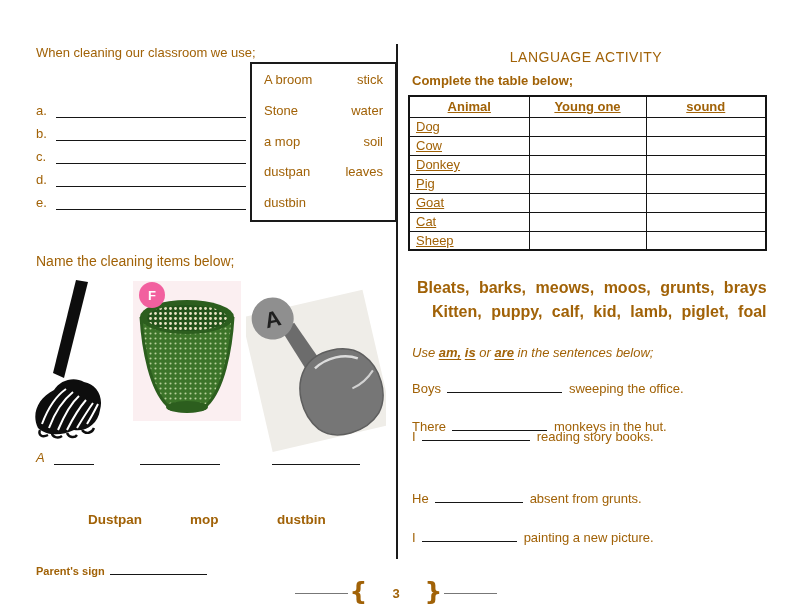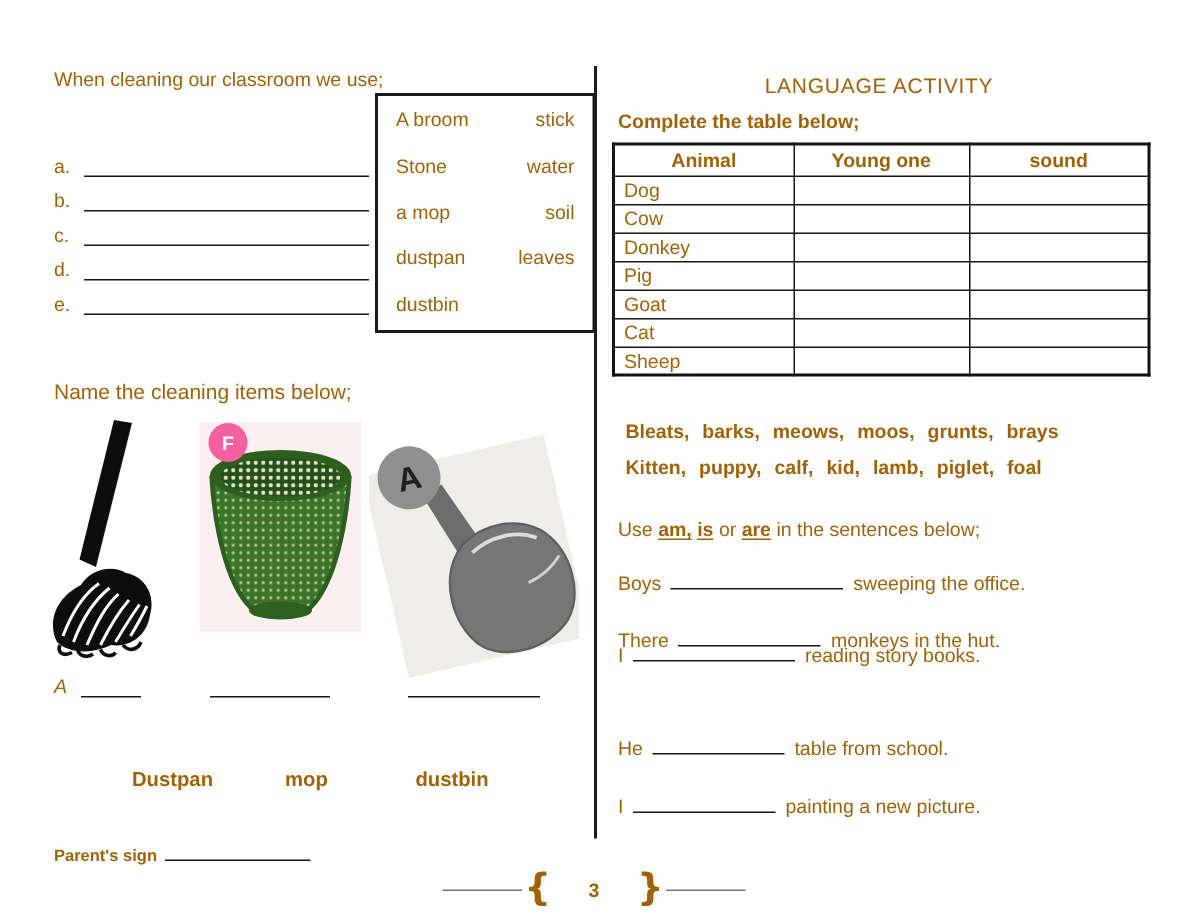--- a/index.html
+++ b/index.html
@@ -38,27 +38,27 @@
 
   .parents-sign { left:36px; top:551px; font-size:11px; font-weight:bold; }
   .ps-line { display:inline-block; width:97px; height:9px; border-bottom:1.5px solid #161616; margin-left:5px; }
 
   
   .col-divider { left:396px; top:30px; width:2px; height:515px; background:#1a1a1a; }
 
   
   .activity-title { left:408px; top:35px; width:356px; text-align:center; font-size:14px; letter-spacing:0.5px; }
   .table-prompt { left:412px; top:59px; font-size:13px; font-weight:bold; }
-  table.animals { position:absolute; left:408px; top:81px; border-collapse:collapse; border:2px solid #141414; background:#fff; }
+  table.animals { position:absolute; left:408px; top:81px; border-collapse:collapse; border:2px solid #141414; background:#fff;text-decoration:underline; }
   table.animals th, table.animals td { border:1.5px solid #141414; font-size:13px; padding:0 6px; }
   table.animals th { height:21px; font-weight:bold; text-align:center; }
   table.animals td { height:19px; text-align:left; }
 
-  .word-bank { left:417px; top:262px; font-size:13px; font-weight:bold; line-height:24px; word-spacing:5px; }
-  .fill-prompt { left:412px; top:331px; font-size:13px; }
+  .word-bank { left:417px; top:262px; font-size:16px; font-weight:bold; line-height:24px; word-spacing:5px;text-align:right; }
+  .fill-prompt { left:412px; top:331px; font-size:13px;font-style:italic; }
   .bu { font-weight:bold; text-decoration:underline; text-underline-offset:2px; }
 
   .sentence { left:412px; font-size:13px; white-space:nowrap; }
   .s-blank { display:inline-block; height:13px; border-bottom:1.5px solid #161616; margin:0 7px 0 6px; }
 
   
   .page-footer { left:0; top:567px; width:792px; display:flex; justify-content:center; align-items:center; }
   .f-line { width:53px; height:0; border-top:1.6px solid #777777; }
   .f-brace { font-family:"DejaVu Sans", sans-serif; font-weight:bold; font-size:25px; line-height:1; margin:0 2px; transform:translateY(-2px); }
   .f-num { font-size:13px; font-weight:bold; margin:0 23px; }
@@ -257,21 +257,21 @@
   <div class="abs sentence" style="top:366px;text-align:center;">
     <span>Boys</span><span class="s-blank" style="width:115px;"></span><span>sweeping the office.</span>
   </div>
   <div class="abs sentence" style="top:404px;">
     <span>There</span><span class="s-blank" style="width:95px;"></span><span>monkeys in the hut.</span>
   </div>
   <div class="abs sentence" style="top:414px;">
     <span>I</span><span class="s-blank" style="width:108px;"></span><span>reading story books.</span>
   </div>
   <div class="abs sentence" style="top:476px;">
-    <span>He</span><span class="s-blank" style="width:88px;"></span><span>table from school.</span>
+    <span>He</span><span class="s-blank" style="width:88px;"></span><span>absent from grunts.</span>
   </div>
   <div class="abs sentence" style="top:515px;">
     <span>I</span><span class="s-blank" style="width:95px;"></span><span>painting a new picture.</span>
   </div>
 
   <div class="abs page-footer">
     <span class="f-line"></span>
     <span class="f-brace">{</span>
     <span class="f-num">3</span>
     <span class="f-brace">}</span>

